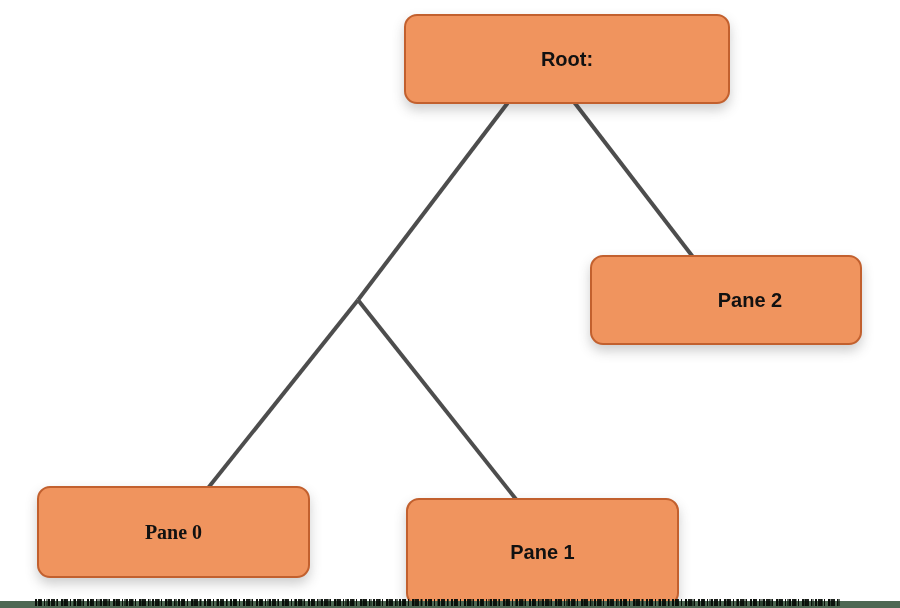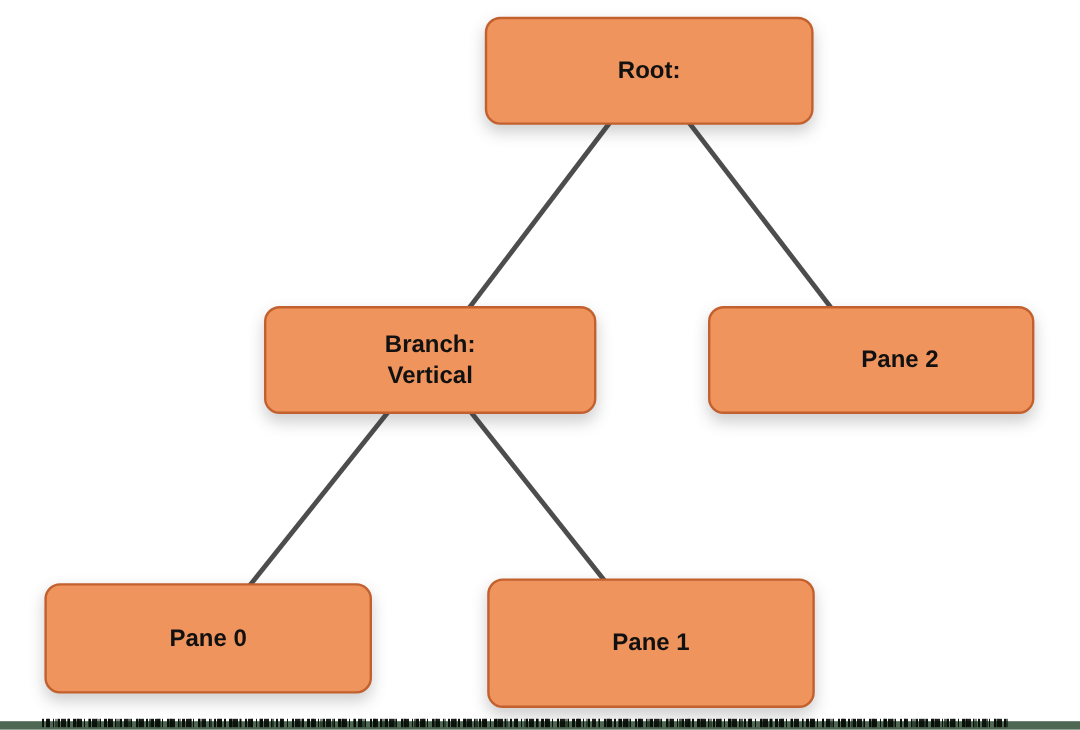--- a/index.html
+++ b/index.html
@@ -40,25 +40,25 @@
     background: var(--node-fill, #f0945e);
     border: 2px solid var(--node-border, #c2602e);
     border-radius: 13px;
     box-shadow: 0 6px 12px rgba(60, 60, 60, 0.25);
     color: #111111;
     font-size: 20px;
     font-weight: bold;
     line-height: 26px;
     text-align: center;
   }
-  #node-root   { left: 404px; top: 14px;  width: 274px; height: 90px; }
+  #node-root   { left: 404px; top: 14px;  width: 326px; height: 90px; }
   #node-branch { left: 220px; top: 255px; width: 277px; height: 90px; }
   #node-pane2  { left: 590px; top: 255px; width: 272px; height: 90px; padding-left: 48px; }
-  #node-pane0  { left: 37px;  top: 486px; width: 273px; height: 92px; }
-  #node-pane1  { left: 406px; top: 482px; width: 273px; height: 108px; text-align: center; }
+  #node-pane0  { left: 37px;  top: 486px; width: 273px; height: 92px; font-family: Liberation Serif, serif; }
+  #node-pane1  { left: 406px; top: 498px; width: 273px; height: 108px; text-align: center; }
 
   .bottom-strip {
     position: absolute;
     left: 0;
     bottom: 0;
     width: 900px;
     height: 7px;
     z-index: 3;
     background: var(--strip-color, #4e6853);
   }
@@ -88,24 +88,20 @@
     <line class="connector" x1="541" y1="59" x2="358" y2="300"></line>
     <line class="connector" x1="541" y1="59" x2="726" y2="300"></line>
     <line class="connector" x1="358" y1="300" x2="173" y2="532"></line>
     <line class="connector" x1="358" y1="300" x2="542" y2="532"></line>
   </svg>
 
   <div class="node" id="node-root">
     <span>Root:</span>
   </div>
 
-  <div class="node" id="node-branch">
-    <span>Branch:</span>
-    <span>Vertical</span>
-  </div>
 
   <div class="node" id="node-pane2">
     <span>Pane 2</span>
   </div>
 
   <div class="node" id="node-pane0">
     <span>Pane 0</span>
   </div>
 
   <div class="node" id="node-pane1">

